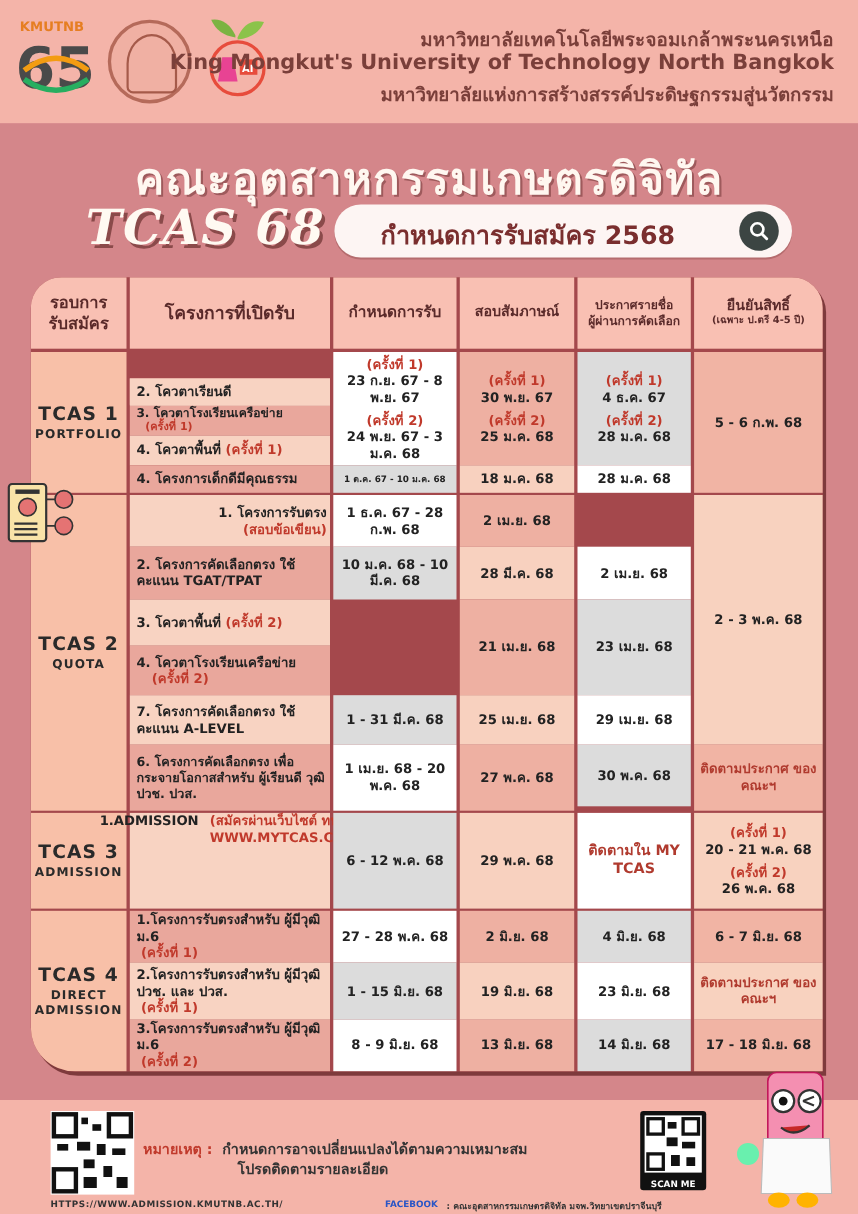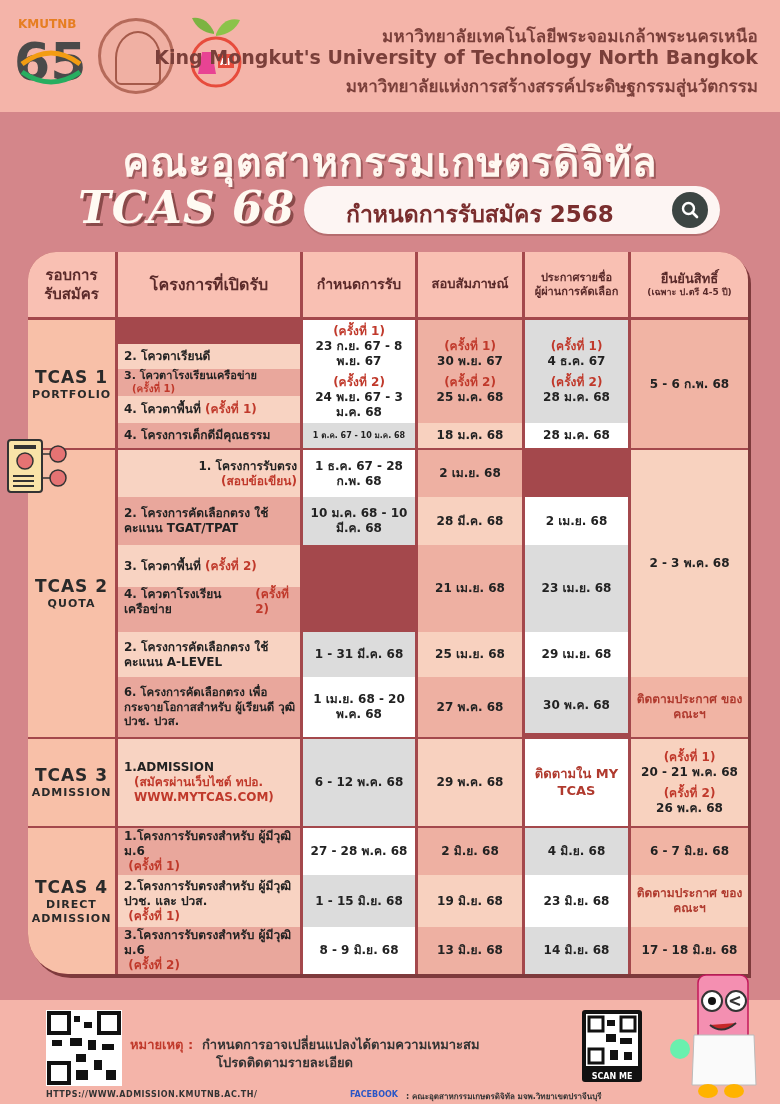--- a/index.html
+++ b/index.html
@@ -171,45 +171,45 @@
   <div class="cell c-int-a" style="left:390px;top:198px;width:104px;height:47px;">2 เม.ย. 68</div>
 
   <div class="cell left c-prog-a" style="left:90px;top:245px;width:182px;height:48px;">2. โครงการคัดเลือกตรง ใช้คะแนน TGAT/TPAT</div>
   <div class="cell c-grey" style="left:275px;top:245px;width:112px;height:48px;">10 ม.ค. 68 - 10 มี.ค. 68</div>
   <div class="cell c-int-b" style="left:390px;top:245px;width:104px;height:48px;">28 มี.ค. 68</div>
   <div class="cell c-white" style="left:497px;top:245px;width:103px;height:48px;">2 เม.ย. 68</div>
 
   <div class="cell left c-prog-b" style="left:90px;top:293px;width:182px;height:42px;">
     <span>3. โควตาพื้นที่</span>&nbsp;<span class="red">(ครั้งที่ 2)</span>
   </div>
-  <div class="cell left c-prog-a" style="left:90px;top:335px;width:182px;height:45px;flex-direction:row;align-items:flex-start;justify-content:center;">
+  <div class="cell left c-prog-a" style="left:90px;top:335px;width:182px;height:45px;flex-direction:column;align-items:flex-start;justify-content:center;">
     <span>4. โควตาโรงเรียนเครือข่าย</span>
     <span class="red" style="padding-left:14px">(ครั้งที่ 2)</span>
   </div>
   <div class="cell c-int-a" style="left:390px;top:293px;width:104px;height:87px;">21 เม.ย. 68</div>
   <div class="cell c-grey" style="left:497px;top:293px;width:103px;height:87px;">23 เม.ย. 68</div>
 
-  <div class="cell left c-prog-b" style="left:90px;top:380px;width:182px;height:45px;">2. โครงการคัดเลือกตรง ใช้คะแนน A-LEVEL</div>
+  <div class="cell left c-prog-b" style="left:90px;top:380px;width:182px;height:45px;">7. โครงการคัดเลือกตรง ใช้คะแนน A-LEVEL</div>
   <div class="cell c-grey" style="left:275px;top:380px;width:112px;height:45px;">1 - 31 มี.ค. 68</div>
   <div class="cell c-int-b" style="left:390px;top:380px;width:104px;height:45px;">25 เม.ย. 68</div>
   <div class="cell c-white" style="left:497px;top:380px;width:103px;height:45px;">29 เม.ย. 68</div>
 
   <div class="cell left c-prog-a" style="left:90px;top:425px;width:182px;height:60px;font-size:11.5px;">6. โครงการคัดเลือกตรง เพื่อกระจายโอกาสสำหรับ ผู้เรียนดี วุฒิ ปวช. ปวส.</div>
   <div class="cell c-white" style="left:275px;top:425px;width:112px;height:60px;">1 เม.ย. 68 - 20 พ.ค. 68</div>
   <div class="cell c-int-a" style="left:390px;top:425px;width:104px;height:60px;">27 พ.ค. 68</div>
   <div class="cell c-grey" style="left:497px;top:425px;width:103px;height:56px;">30 พ.ค. 68</div>
 
   <div class="cell c-conf-b" style="left:603px;top:198px;width:117px;height:227px;">2 - 3 พ.ค. 68</div>
   <div class="cell c-conf darkred" style="left:603px;top:425px;width:117px;height:60px;">ติดตามประกาศ ของคณะฯ</div>
 
   <div class="cell c-rnd round-label" style="left:0;top:487px;width:87px;height:87px;">
     <span class="big">TCAS 3</span>
     <span class="small">ADMISSION</span>
   </div>
-  <div class="cell left c-prog-b" style="left:90px;top:487px;width:182px;height:87px;flex-direction:column;align-items:flex-start;justify-content:center;">
+  <div class="cell left c-prog-b" style="left:90px;top:487px;width:182px;height:87px;flex-direction:row;align-items:flex-start;justify-content:center;">
     <span>1.ADMISSION</span>
     <span class="red" style="padding-left:10px">(สมัครผ่านเว็บไซต์ ทปอ. WWW.MYTCAS.COM)</span>
   </div>
   <div class="cell c-grey" style="left:275px;top:487px;width:112px;height:87px;">6 - 12 พ.ค. 68</div>
   <div class="cell c-int-b" style="left:390px;top:487px;width:104px;height:87px;">29 พ.ค. 68</div>
   <div class="cell c-white darkred" style="left:497px;top:487px;width:103px;height:87px;font-size:13px;">ติดตามใน MY TCAS</div>
   <div class="cell c-conf-b" style="left:603px;top:487px;width:117px;height:87px;flex-direction:column;">
     <span class="red">(ครั้งที่ 1)</span>
     <span>20 - 21 พ.ค. 68</span>
     <span style="height:6px"></span>

